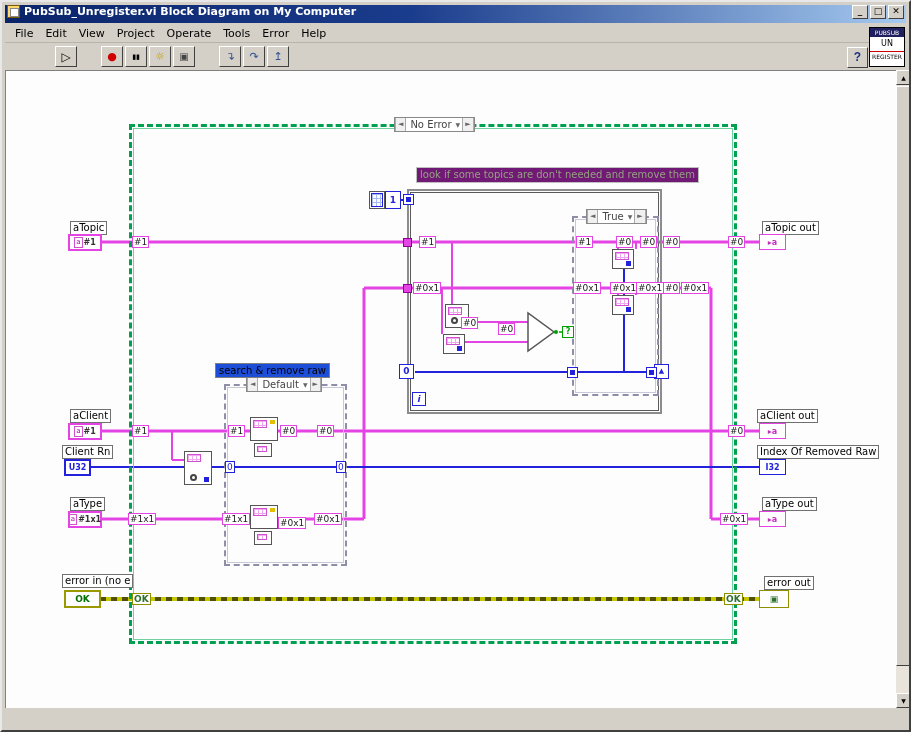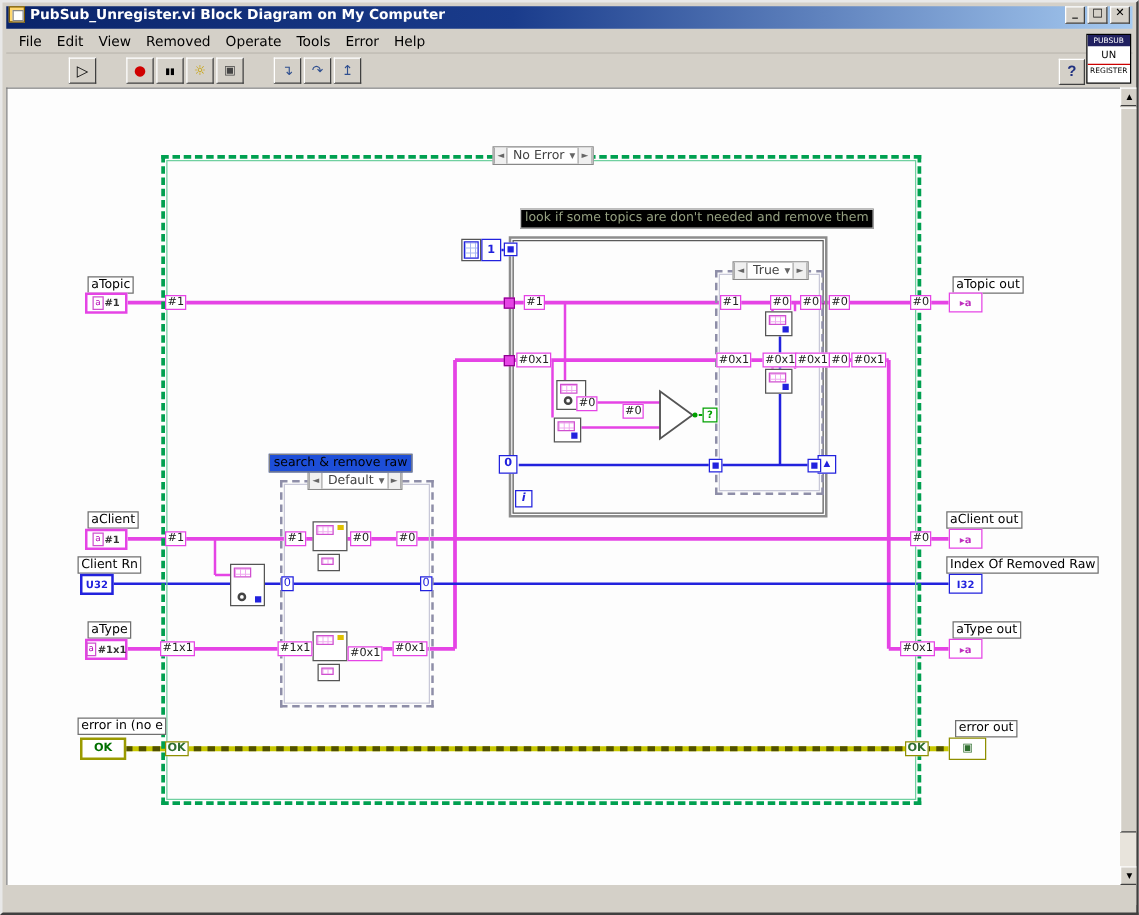--- a/index.html
+++ b/index.html
@@ -54,21 +54,21 @@
   .case-gray  { border:2px dashed #8e8ea8; outline:1px solid #c8c8d8; outline-offset:-4px; }
   .loop { border:2px solid #8c8c8c; outline:1px solid #5a5a5a; outline-offset:-4px; }
   
   .sel { position:absolute; height:15px; display:inline-flex; align-items:center; background:#fff;
          border:1px solid #888; z-index:6; }
   .sel-arrow { font-size:7px; color:#666; background:#f0f0f0; padding:0 2px; line-height:13px;
                border-left:1px solid #aaa; border-right:1px solid #aaa; }
   .sel-text { font-size:10px; color:#444; padding:0 4px; white-space:nowrap; }
   .sel-drop { font-size:6px; color:#666; padding-right:2px; }
   
-  .comment { position:absolute; background:#000000; border:1px solid #c0c0c0; color:#95a081;
+  .comment { position:absolute; background:#701a75; border:1px solid #c0c0c0; color:#95a081;
              font-size:10px; padding:0 3px; line-height:14px; white-space:nowrap; z-index:6; }
   .freelabel { position:absolute; background:#1d4ed8; border:1px solid #808080; color:#000;
                font-size:10px; padding:0 3px; line-height:13px; white-space:nowrap; z-index:6; }
   .term-label { position:absolute; background:#fff; border:1px solid #707070; color:#000;
                 font-size:10px; line-height:12px; padding:0 2px; white-space:nowrap; z-index:6; }
   .term-icon { position:absolute; background:#fff; display:flex; align-items:center; justify-content:center;
                gap:1px; z-index:6; }
   .ctrl-pink { border:2px solid #e544e5; }
   .ctrl-blue { border:2px solid #2222dd; }
   .ctrl-err  { border:2px solid #9a9a00; }
@@ -131,21 +131,21 @@
       <span class="win-btn">_</span>
       <span class="win-btn">□</span>
       <span class="win-btn">✕</span>
     </span>
   </div>
 
   <div class="menubar" id="menu-items">
       <span class="menu-item">File</span>
       <span class="menu-item">Edit</span>
       <span class="menu-item">View</span>
-      <span class="menu-item">Removed</span>
+      <span class="menu-item">Project</span>
       <span class="menu-item">Operate</span>
       <span class="menu-item">Tools</span>
       <span class="menu-item">Error</span>
       <span class="menu-item">Help</span>
     </div>
 
   <div class="toolbar" id="tb-buttons">
       <button class="tb-btn run">▷</button>
       <span class="tb-gap"></span>
       <button class="tb-btn abort">●</button>

